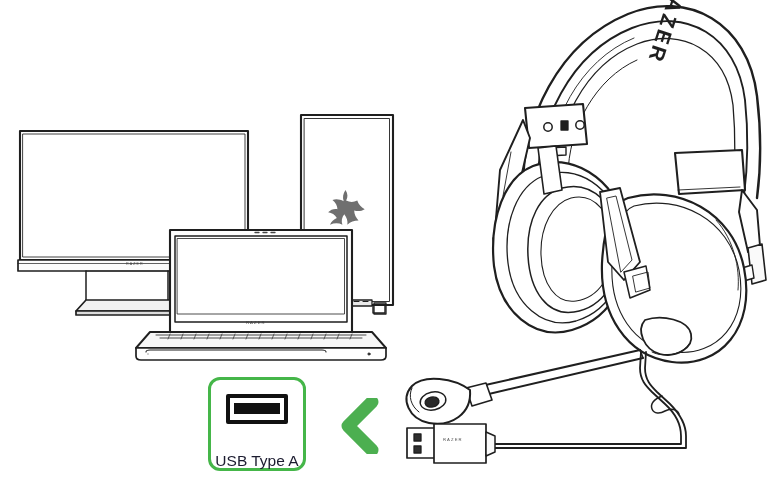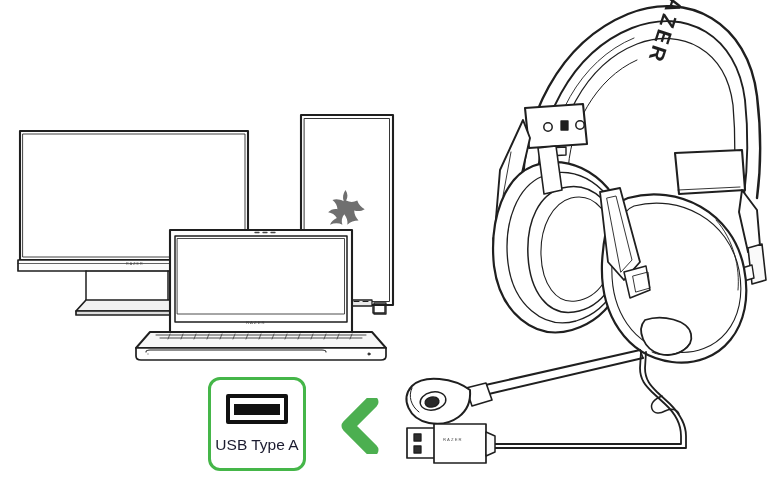--- a/index.html
+++ b/index.html
@@ -33,20 +33,21 @@
     height: 94px;
     box-sizing: border-box;
     border: 3px solid #45b649;
     border-radius: 12px;
     background: #ffffff;
     display: flex;
     flex-direction: column;
     align-items: center;
     justify-content: flex-start;
     padding-top: 14px;
+    gap: 16px;
   }
   #usb-port-glyph {
     width: 62px;
     height: 30px;
     box-sizing: border-box;
     border: 4px solid #111111;
     border-radius: 2px;
     background: #ffffff;
     display: flex;
     align-items: center;

